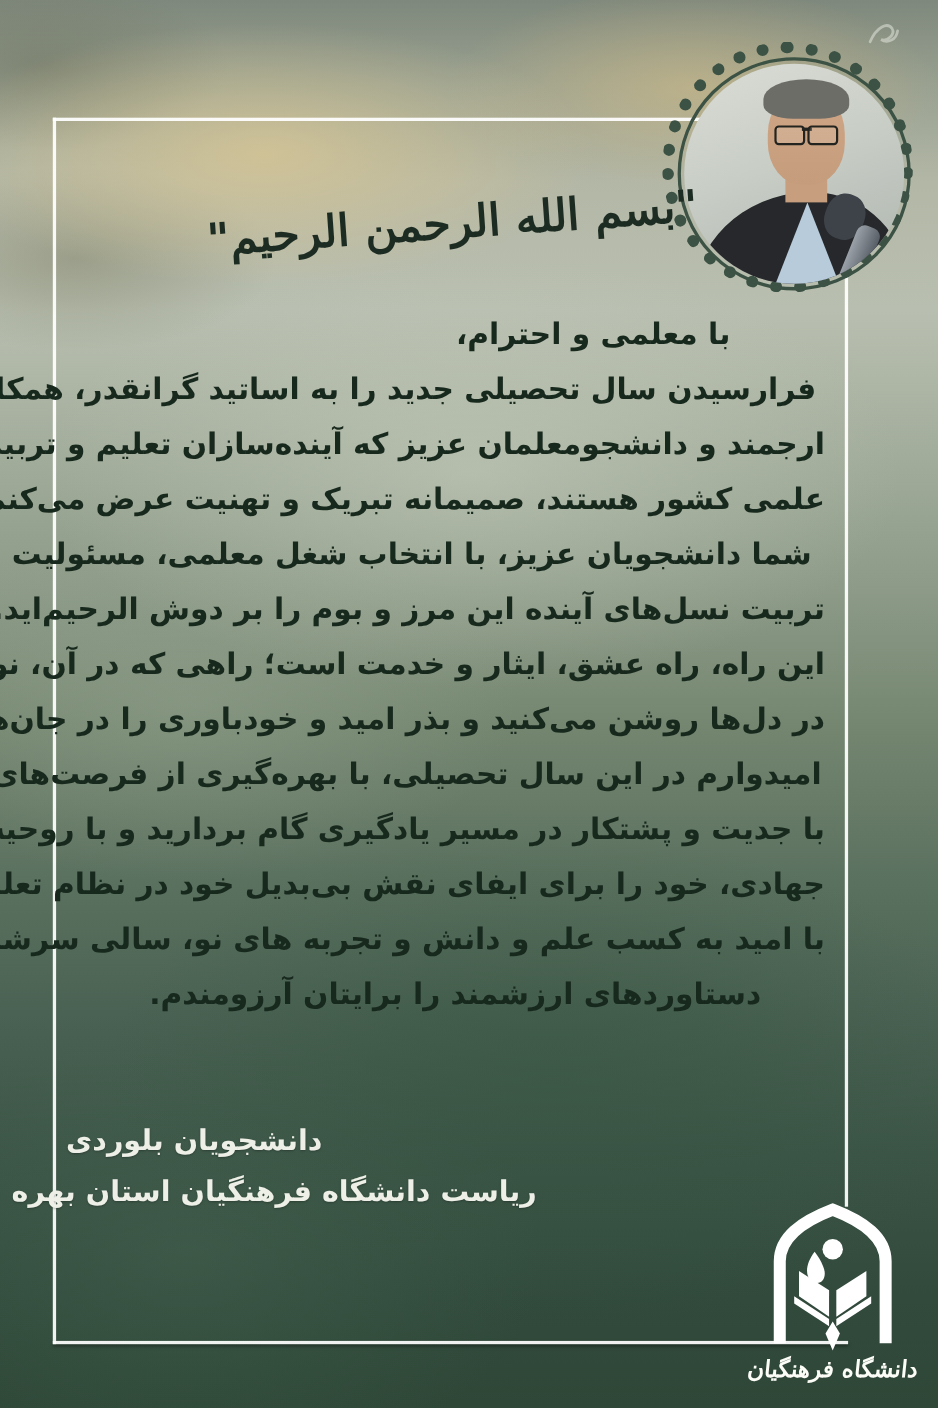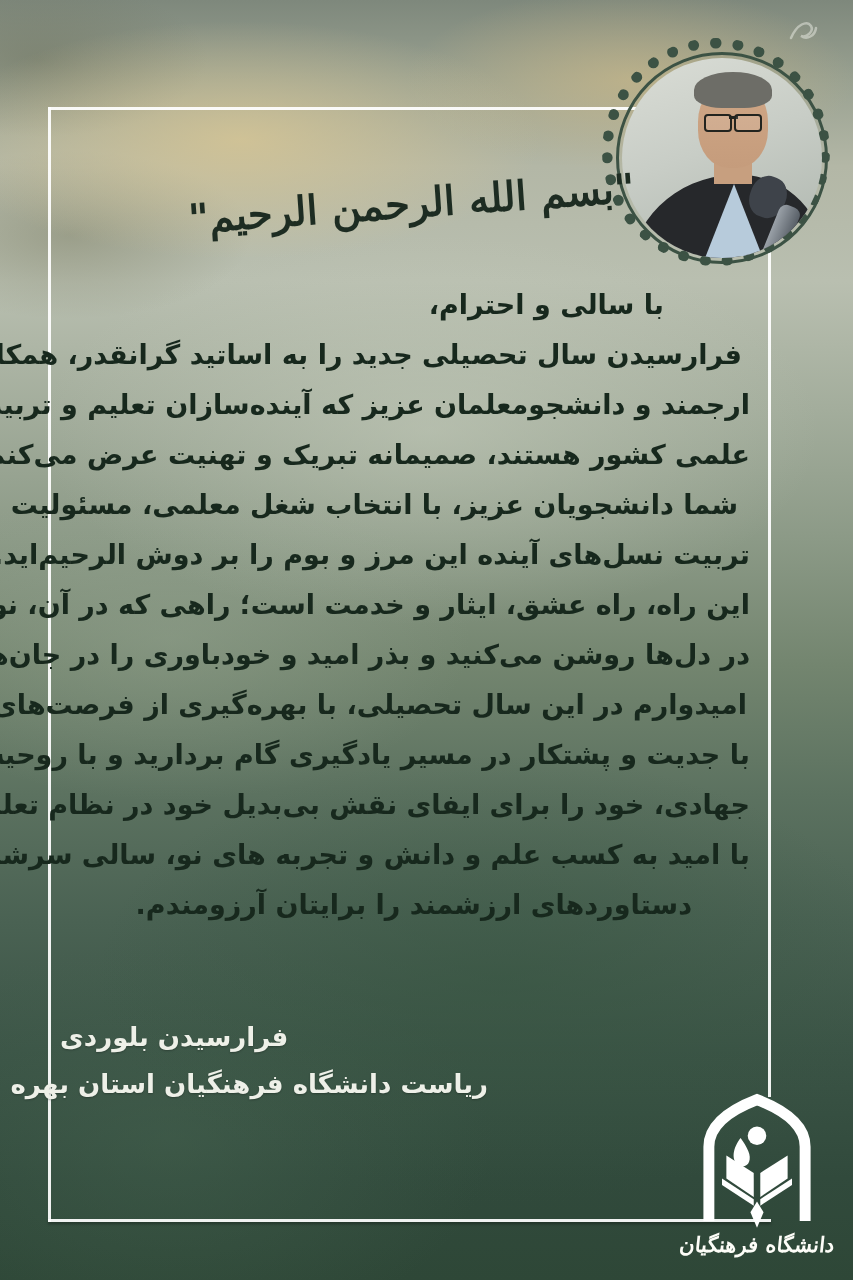--- a/index.html
+++ b/index.html
@@ -109,37 +109,37 @@
       <span class="bridge"></span>
       <span class="lens r"></span>
     </div>
     <div class="mic-head"></div>
     <div class="mic-body"></div>
   </div>
 
   <div class="bismillah">"بسم الله الرحمن الرحیم"</div>
 
   <div class="letter">
-    <div class="ln">با سالی و احترام،</div>
+    <div class="ln">با معلمی و احترام،</div>
     <div class="ln">فرارسیدن سال تحصیلی جدید را به اساتید گرانقدر، همکاران</div>
     <div class="ln">ارجمند و دانشجومعلمان عزیز که آینده‌سازان تعلیم و تربیت و مفاخر</div>
     <div class="ln">علمی کشور هستند، صمیمانه تبریک و تهنیت عرض می‌کنم.</div>
     <div class="ln">شما دانشجویان عزیز، با انتخاب شغل معلمی، مسئولیت خطیر مقدس</div>
     <div class="ln">تربیت نسل‌های آینده این مرز و بوم را بر دوش الرحیم‌اید.</div>
     <div class="ln">این راه، راه عشق، ایثار و خدمت است؛ راهی که در آن، نور علم و دانش را</div>
     <div class="ln">در دل‌ها روشن می‌کنید و بذر امید و خودباوری را در جان‌ها می‌کارید.</div>
     <div class="ln">امیدوارم در این سال تحصیلی، با بهره‌گیری از فرصت‌های علمی وپژوهشی،</div>
     <div class="ln">با جدیت و پشتکار در مسیر یادگیری گام بردارید و با روحیه انقلابی و</div>
     <div class="ln">جهادی، خود را برای ایفای نقش بی‌بدیل خود در نظام تعلیم و تربیت آماده</div>
     <div class="ln">با امید به کسب علم و دانش و تجربه های نو، سالی سرشار از</div>
     <div class="ln">دستاوردهای ارزشمند را برایتان آرزومندم.</div>
   </div>
 
   <div class="signature">
-    <div>فرارسیدن بلوردی</div>
+    <div>دانشجویان بلوردی</div>
     <div>ریاست دانشگاه فرهنگیان استان بهره</div>
   </div>
 
   <div class="logo">
     <svg width="150" height="140" viewBox="0 0 120 128">
       <path d="M16,118 L16,50 C16,30 34,17 60,7 C86,17 104,30 104,50 L104,118" fill="none" stroke="#ffffff" stroke-width="10"></path>
       <circle cx="60" cy="40" r="8.5" fill="#ffffff"></circle>
       <path d="M45,42 C38,51 36,62 43,67 C51,71 56,63 52,54 C50,49 48,46 45,42 Z" fill="#ffffff"></path>
       <path d="M57,96 L32,79 L32,58 L57,74 Z" fill="#ffffff"></path>
       <path d="M63,96 L88,79 L88,58 L63,74 Z" fill="#ffffff"></path>

